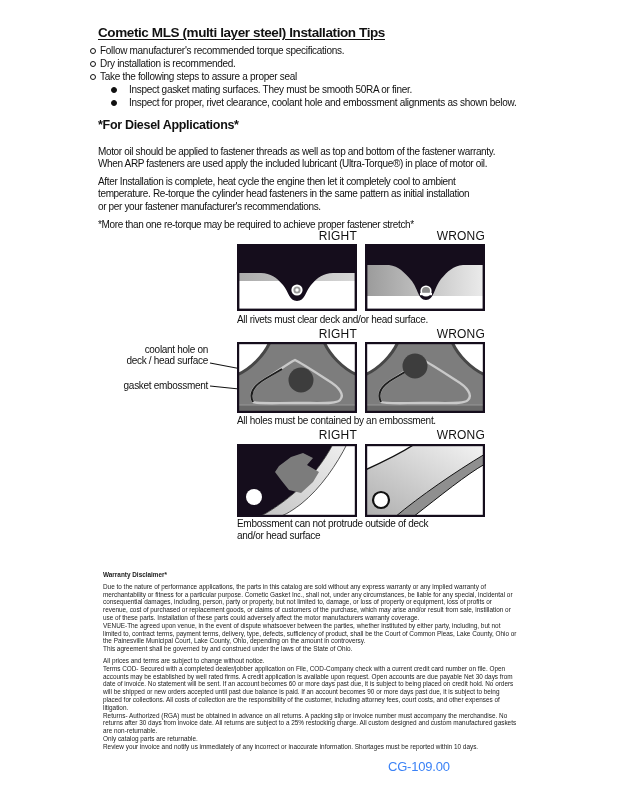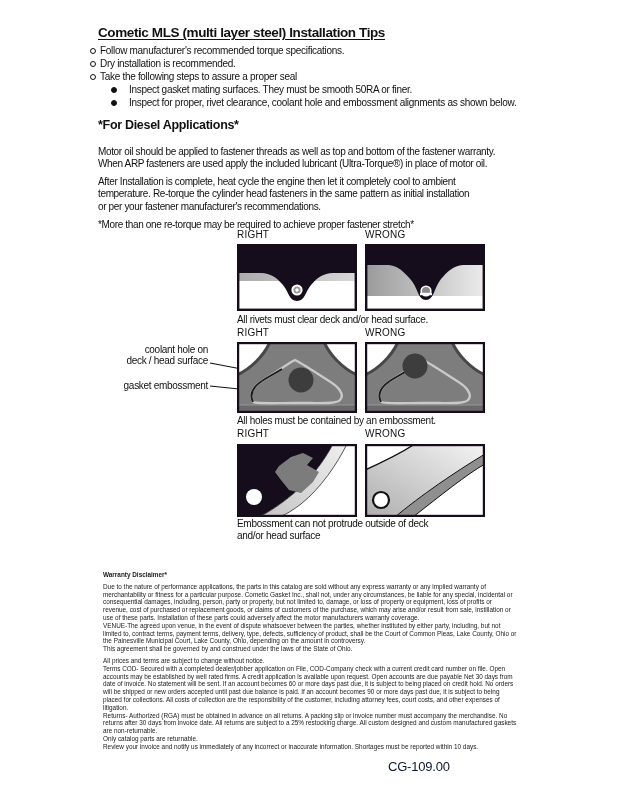--- a/index.html
+++ b/index.html
@@ -15,35 +15,35 @@
   .tip.sub{margin-left:21px;gap:8px;}
   .tip.sub .mk{background:#111;}
   
   .h2{position:absolute;left:98px;top:118px;font-size:12.5px;font-weight:bold;letter-spacing:-0.3px;}
   .para{position:absolute;left:98px;width:482px;font-size:10px;letter-spacing:-0.35px;
         line-height:12.3px;white-space:pre-line;}
   #para1{top:136px;}
   #para2{top:166px;}
   #note{top:209px;}
   
-  .dg-h{position:absolute;width:120px;text-align:left;font-size:10px;letter-spacing:0.2px;}
+  .dg-h{position:absolute;width:120px;text-align:right;font-size:12px;letter-spacing:0.2px;}
   .dg{position:absolute;width:120px;}
   .dg svg{display:block;width:120px;}
   .cap{position:absolute;left:237px;font-size:10px;letter-spacing:-0.3px;line-height:12px;
        white-space:pre-line;}
   .ann{position:absolute;left:38px;width:170px;text-align:right;font-size:10px;
        letter-spacing:-0.3px;line-height:11px;white-space:pre-line;}
   #leaders{position:absolute;left:205px;top:352px;}
   
   .legal{position:absolute;left:103px;top:571px;width:415px;font-size:6.4px;line-height:7.8px;
          color:#1a1a1a;}
   .legal p{margin:0;}
   .lg-heading{font-weight:bold;margin-bottom:4px;}
   .lgap{margin-bottom:4px;}
-  .doccode{position:absolute;left:388px;top:759px;font-size:13px;letter-spacing:-0.2px;color:#0f172a;}
+  .doccode{position:absolute;left:388px;top:759px;font-size:13px;letter-spacing:-0.2px;color:#3b82f6;}
 </style>
 </head>
 <body>
 
 <div class="page">
 
   <div class="title">Cometic MLS (multi layer steel) Installation Tips</div>
 
   <div class="tips">
     <div class="tip">

